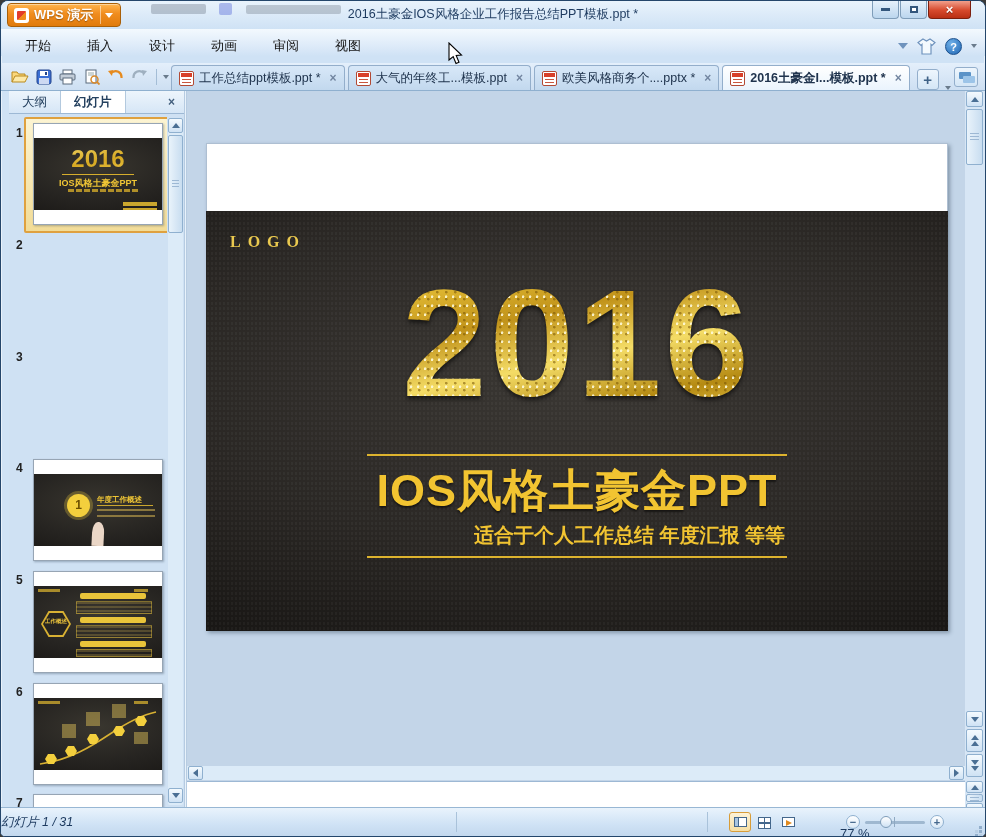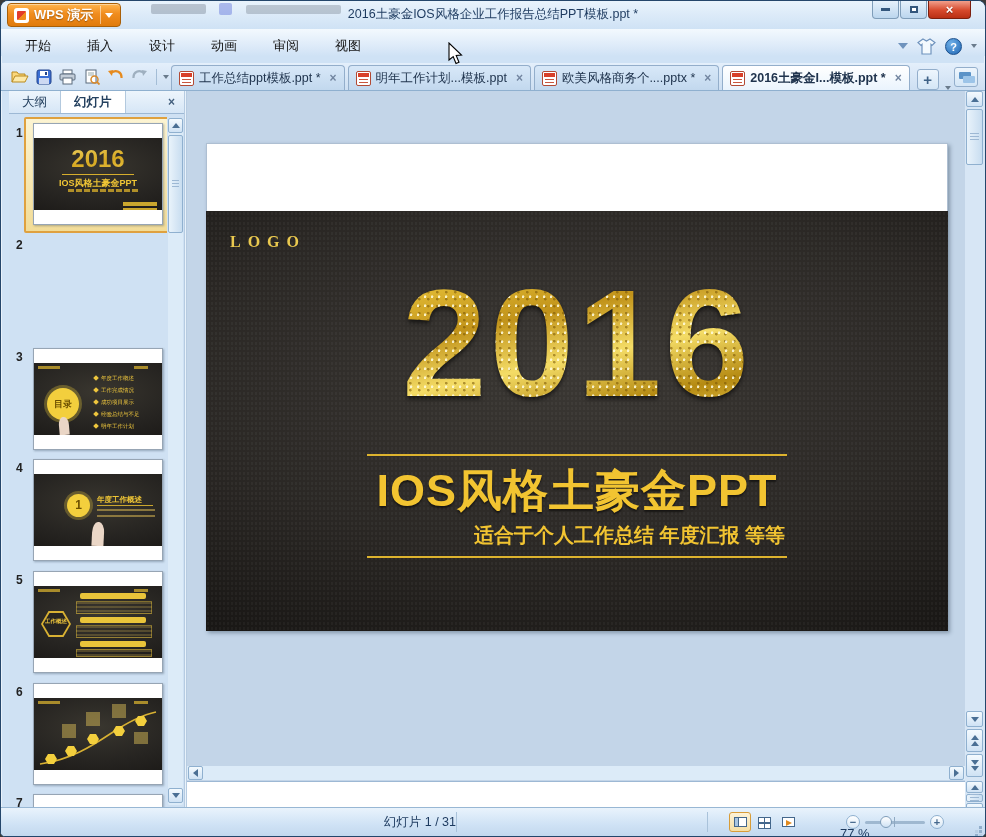--- a/index.html
+++ b/index.html
@@ -170,21 +170,21 @@
   #vscroll .b { position:absolute; left:1px; width:17px; }
   #hscroll { position:absolute; left:0; top:675px; width:778px; height:14px; background:#dcebf8; }
   #hscroll .lb { position:absolute; left:1px; top:0; width:15px; height:14px; }
   #hscroll .rb { position:absolute; right:1px; top:0; width:15px; height:14px; }
   #notes { position:absolute; left:0; top:690px; width:778px; height:28px; background:#fff; border-top:1px solid #9db8d4; }
 
   
   #statusbar { position:absolute; left:0; bottom:0; width:100%; height:29px;
                background:linear-gradient(#e9f3fc,#cfe2f5 60%,#c3d8ee); border-top:1px solid #98b7d4; }
   .ssep { position:absolute; top:4px; width:1px; height:20px; background:#a9c2da; }
-  #slideind { position:absolute; left:0; width:455px; text-align:right; line-height:28px; font-size:12.5px; color:#1d3a5f; }
+  #slideind { position:absolute; left:0; width:455px; text-align:left; line-height:28px; font-size:12.5px; color:#1d3a5f;font-style:italic; }
   #themename { position:absolute; left:455px; width:250px; text-align:center; line-height:28px; font-size:12.5px; color:#1d3a5f; }
   .vbtn { position:absolute; top:4px; width:22px; height:20px; border-radius:3px; display:flex; align-items:center; justify-content:center; }
   .vbtn.active { border:1px solid #d89c38; background:linear-gradient(#fdf2d6,#f6dfa4); }
   .vico { width:13px; height:10px; border:1px solid #44678c; background:#fff; position:relative; }
   .vico.norm::before { content:""; position:absolute; left:0; top:0; bottom:0; width:3px; background:#a9c6e2; border-right:1px solid #44678c; }
   .vico.grid { background:transparent; border:none; width:13px; height:11px;
                background-image:linear-gradient(#fff,#fff); }
   .vico.grid::before, .vico.grid::after { content:""; position:absolute; background:#fff; border:1px solid #44678c; width:5px; height:4px; }
   .vico.grid::before { left:0; top:0; box-shadow:0 6px 0 -1px #fff, 0 6px 0 0 #44678c; }
   .vico.grid::after { right:0; top:0; box-shadow:0 6px 0 -1px #fff, 0 6px 0 0 #44678c; }
@@ -300,21 +300,21 @@
       <span class="tiny-dn"></span>
     </div>
     <div id="doctabs">
       <div class="dtab">
         <span class="pptico"></span>
         <span>工作总结ppt模板.ppt *</span>
         <span class="x">×</span>
       </div>
       <div class="dtab">
         <span class="pptico"></span>
-        <span>明年工作计划...模板.ppt</span>
+        <span>大气的年终工...模板.ppt</span>
         <span class="x">×</span>
       </div>
       <div class="dtab">
         <span class="pptico"></span>
         <span>欧美风格商务个....pptx *</span>
         <span class="x">×</span>
       </div>
       <div class="dtab active">
         <span class="pptico"></span>
         <span>2016土豪金I...模板.ppt *</span>
@@ -346,32 +346,20 @@
           <div class="m1-line"></div>
           <div class="m1-title">IOS风格土豪金PPT</div>
           <div class="m1-sub"></div>
           <div class="m1-rep"></div>
         </div>
       </div>
 
       <span class="tnum" style="top:124px;">2</span>
 
       <span class="tnum" style="top:236px;">3</span>
-      <div class="mini" style="top:234px;">
-        <div class="mini-dark">
-          <div class="deco-h"></div>
-          <div class="m3-circle">目录</div>
-          <div class="finger" style="left:25px;bottom:0;width:10px;height:18px;transform:rotate(-5deg)"></div>
-          <div class="m3-item" style="top:12px;">年度工作概述</div>
-          <div class="m3-item" style="top:24px;">工作完成情况</div>
-          <div class="m3-item" style="top:36px;">成功项目展示</div>
-          <div class="m3-item" style="top:48px;">经验总结与不足</div>
-          <div class="m3-item" style="top:60px;">明年工作计划</div>
-        </div>
-      </div>
 
       <span class="tnum" style="top:347px;">4</span>
       <div class="mini" style="top:345px;">
         <div class="mini-dark">
           <div class="m4-circle">1</div>
           <div class="m4-head">年度工作概述</div>
           <div class="m4-line"></div>
           <div class="m4-items"></div>
           <div class="finger" style="left:58px;bottom:0;width:12px;height:24px;transform:rotate(3deg)"></div>
         </div>

